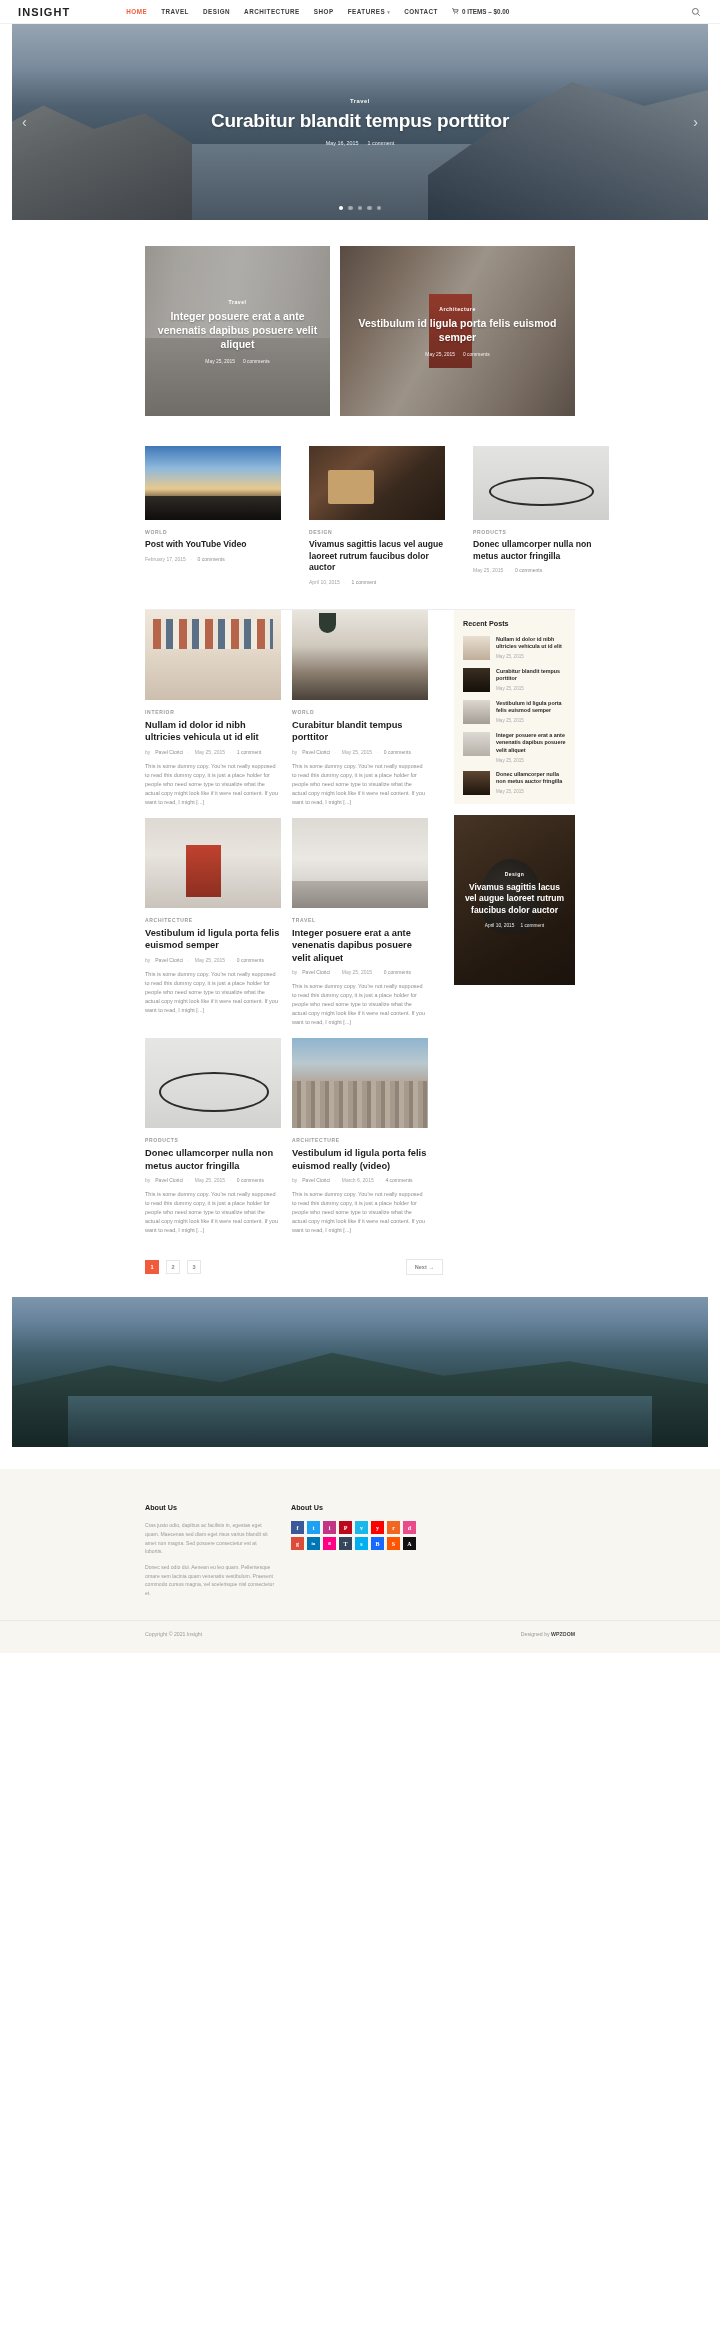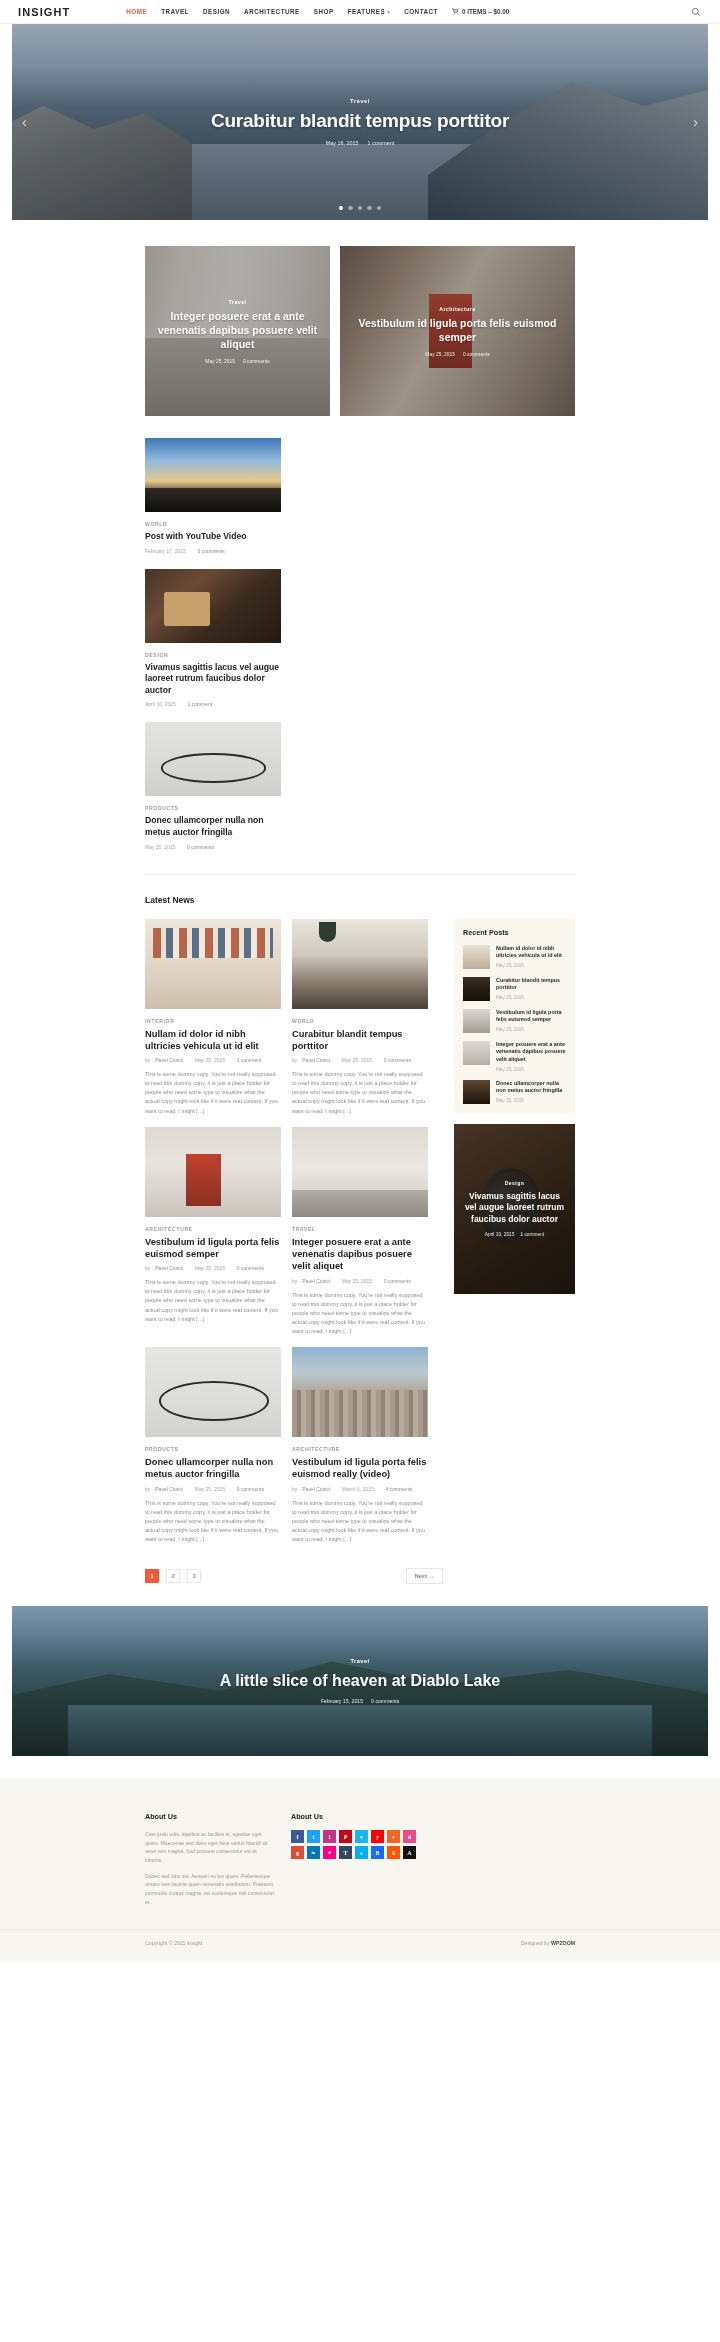--- a/index.html
+++ b/index.html
@@ -76,21 +76,21 @@
      background:linear-gradient(#c0422e,#8e2f20);}
   .feat-overlay{position:absolute;inset:0;background:rgba(40,40,40,.30);}
   .feat-text{position:absolute;left:12px;right:12px;top:50%;transform:translateY(-50%);
     text-align:center;color:#fff;z-index:2;}
   .feat-cat{font-size:5.2px;font-weight:bold;letter-spacing:.5px;margin-bottom:5px;}
   .feat-title{font-size:10.5px;font-weight:bold;line-height:1.32;
     text-shadow:0 1px 2px rgba(0,0,0,.3);}
   .feat-meta{font-size:4.9px;margin-top:7px;opacity:.9;display:flex;gap:8px;justify-content:center;}
 
   
-  .grid3{display:flex;gap:15px;padding-top:22px;flex-direction:column;}
+  .grid3{display:flex;gap:28px;padding-top:30px;}
   .g3{width:136px;}
   .g3 .thumb{width:136px;height:74px;overflow:hidden;position:relative;}
   .th-road{background:linear-gradient(#3f78b8 0%,#8fb9dc 30%,#e8c98d 58%,#6b5b43 72%,#352e26 100%);}
   .th-road:after{content:"";position:absolute;left:0;bottom:0;width:100%;height:32%;
      background:linear-gradient(#2e2a25,#0f0e0c);}
   .th-food{background:linear-gradient(140deg,#4a3426 0%,#6b4a34 30%,#3a2a1e 60%,#241a12 100%);}
   .th-food:after{content:"";position:absolute;left:14%;top:32%;width:34%;height:46%;
      background:#c6a16b;border-radius:2px;}
   .th-bike{background:linear-gradient(#e3e3e1 0%,#d9d9d7 55%,#cfcfcd 100%);}
   .th-bike:after{content:"";position:absolute;left:12%;top:42%;width:74%;height:34%;
@@ -333,21 +333,20 @@
         <div class="meta">
           <span>May 25, 2015</span>
           <span class="sep">·</span>
           <b>0 comments</b>
         </div>
       </div>
     </div>
 
     <div class="divider"></div>
 
-    <div class="sect-title">Latest News</div>
 
     <div class="cols">
       <div class="main-col">
         <div class="posts">
 
           <div class="post">
             <div class="thumb th-gallery"></div>
             <div class="cat-label">INTERIOR</div>
             <div class="p-title">Nullam id dolor id nibh ultricies vehicula ut id elit</div>
             <div class="meta">
@@ -503,28 +502,20 @@
 
 
       </div>
     </div>
   </div>
 
   <div class="banner">
     <div class="ridge"></div>
     <div class="lake"></div>
     <div class="ov"></div>
-    <div class="tx">
-      <div class="c">Travel</div>
-      <div class="t">A little slice of heaven at Diablo Lake</div>
-      <div class="m">
-        <span>February 15, 2015</span>
-        <span>0 comments</span>
-      </div>
-    </div>
   </div>
 
   <div class="footer">
     <div class="fcols">
 
       <div class="fc-about">
         <div class="f-title">About Us</div>
         <div class="f-p">Cras justo odio, dapibus ac facilisis in, egestas eget quam. Maecenas sed diam eget risus varius blandit sit amet non magna. Sed posuere consectetur est at lobortis.</div>
         <div class="f-p">Donec sed odio dui. Aenean eu leo quam. Pellentesque ornare sem lacinia quam venenatis vestibulum. Praesent commodo cursus magna, vel scelerisque nisl consectetur et.</div>
       </div>

